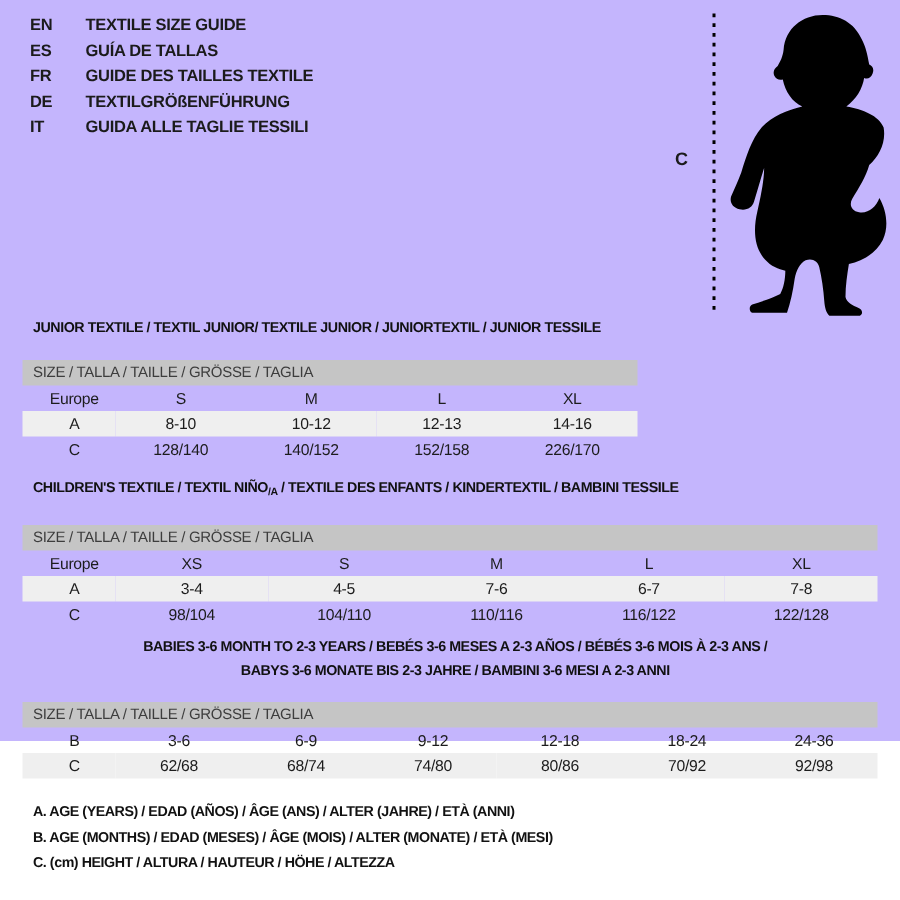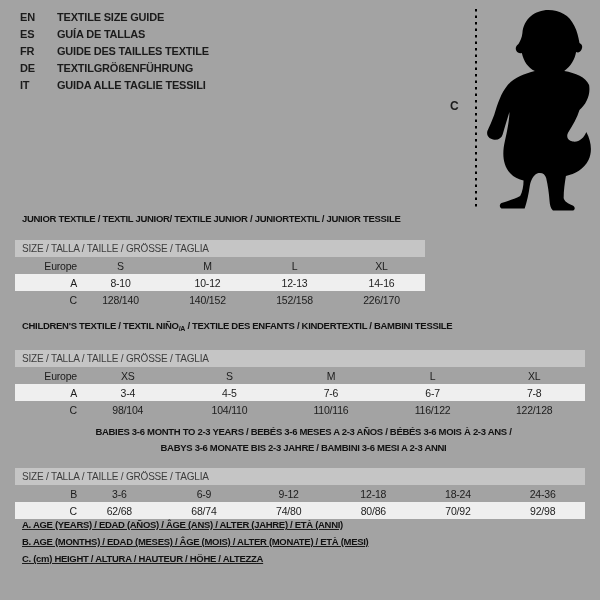--- a/index.html
+++ b/index.html
@@ -1,18 +1,18 @@
 <!DOCTYPE html>
 <html><head>
 <meta charset="utf-8">
 <style>
   * { margin:0; padding:0; box-sizing:border-box; }
   html,body { width:600px; height:600px; background:#ffffff; overflow:hidden;
     font-family:"Liberation Sans", sans-serif; color:#1b1b1b; }
-  .page { position:relative; width:600px; height:600px; background:#a3a3a3; }
+  .page { position:relative; width:600px; height:494px; background:#c4b5fd; }
 
   
   .langs { position:absolute; left:20px; top:9px;
     display:grid; grid-template-columns:37px auto; column-gap:0;
     font-size:11px; font-weight:700; line-height:17px; letter-spacing:-0.2px; }
 
   
   .figure { position:absolute; left:448px; top:4px; width:150px; height:208px; }
   .figure-label { position:absolute; left:2px; top:95px; font-size:12px; font-weight:700; }
 
@@ -30,25 +30,25 @@
   .sec-babies .title-line { font-size:9.5px; font-weight:700; line-height:16px;
     letter-spacing:-0.3px; padding-left:7px; color:#111; white-space:nowrap; }
   .sec-babies .title-block { margin-bottom:12px;text-align:center; }
 
   .size-bar { height:17px; line-height:17px; background:#c5c5c5;
     font-size:10px; color:#3d3d3d; padding-left:7px; letter-spacing:-0.2px; }
 
   table { width:100%; border-collapse:collapse; table-layout:fixed;
     font-size:10.5px; color:#1c1c1c; letter-spacing:-0.2px; }
   td { height:17px; text-align:center; padding:0; }
-  td.row-label { text-align:right; padding-left:7px; }
+  td.row-label { text-align:center; padding-left:7px; }
   tbody tr:nth-child(even) { background:#efefef; }
 
   
-  .legend { position:absolute; left:15px; top:516px;text-decoration:underline; }
+  .legend { position:absolute; left:15px; top:533px; }
   .legend-line { font-size:9.5px; font-weight:700; line-height:17px;
     letter-spacing:-0.3px; padding-left:7px; color:#111; white-space:nowrap; }
 </style>
 </head>
 <body>
 
 <div class="page">
 
   <div class="langs">
     <span>EN</span>

